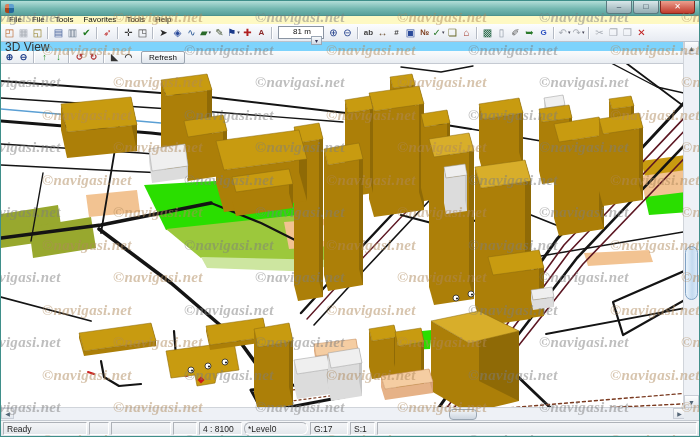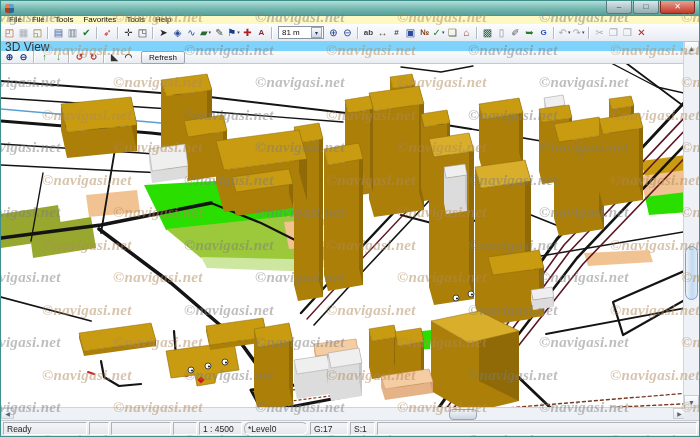--- a/index.html
+++ b/index.html
@@ -26,21 +26,21 @@
   .toolbar{position:absolute;top:23px;left:0;right:0;height:17px;
     background:linear-gradient(#fcfdfe,#e7ebf2);border-bottom:1px solid #bcc2cc;
     display:flex;align-items:center;padding:0 2px;gap:1px;z-index:4;}
   .tbtn{height:14px;min-width:13px;display:flex;align-items:center;justify-content:center;
     font-size:10px;line-height:1;border-radius:2px;}
   .tbtn.txt{font-size:8px;font-weight:bold;}
   .tbtn.dis{color:#a8adb5 !important;}
   .tbtn .dd{font-size:5px;color:#445;margin-left:1px;}
   .tsep{width:1px;height:12px;background:#b4bac4;border-right:1px solid #fff;margin:0 2px;flex:none;}
   .tcombo{width:40px;height:11px;background:#fff;border:1px solid #8a94a2;font-size:8px;
-    display:flex;align-items:center;padding:0 1px 0 3px;margin:0 2px;color:#111;}
+    display:flex;align-items:center;padding:0 1px 0 3px;margin:0 2px;color:#111;flex-direction:column;}
   .tcombo .arrow{margin-left:auto;font-size:6px;color:#335;background:linear-gradient(#f8fafc,#cfd8e4);
     border:1px solid #9aa6b4;width:9px;height:9px;display:flex;align-items:center;justify-content:center;}
   
   .p3dheader{position:absolute;top:40px;left:0;right:16px;height:10px;background:#7dd3fc;
     border-top:1px solid #dcdcdc;font-size:12px;color:#333;padding-left:4px;line-height:10px;z-index:3;}
   .p3dtoolbar{position:absolute;top:50px;left:0;right:16px;height:12px;
     background:linear-gradient(#fafbfc,#e9edf2);border-bottom:1px solid #c5cad2;
     display:flex;align-items:center;gap:1px;padding:0 2px;z-index:3;}
   .btn3d{height:11px;min-width:13px;display:flex;align-items:center;justify-content:center;
     font-size:9px;font-weight:bold;line-height:1;}
@@ -389,21 +389,21 @@
     <div class="hthumb"></div>
     <div class="harrow" style="right:0">▶</div>
   </div>
   <div class="corner"></div>
 
   <div class="statusbar" id="statusbar">
       <span class="scell" style="width: 84px;">Ready</span>
       <span class="scell" style="width: 20px;"></span>
       <span class="scell" style="width: 60px;"></span>
       <span class="scell" style="width: 24px;"></span>
-      <span class="scell" style="width: 43px;">1 : 4500</span>
+      <span class="scell" style="width: 43px;">4 : 8100</span>
       <span class="scell" style="width: 64px; border-radius: 6px;">*Level0</span>
       <span class="scell" style="width: 38px;">G:17</span>
       <span class="scell" style="width: 25px;">S:1</span>
       <span class="scell grow"></span>
     </div>
 
   <div class="wmlayer" id="watermarks">
       <span class="wm" style="left: -30px; top: -4px; color: rgba(125, 125, 125, 0.5);">©navigasi.net</span>
       <span class="wm" style="left: 112px; top: -4px; color: rgba(176, 138, 92, 0.5);">©navigasi.net</span>
       <span class="wm" style="left: 254px; top: -4px; color: rgba(125, 125, 125, 0.5);">©navigasi.net</span>

